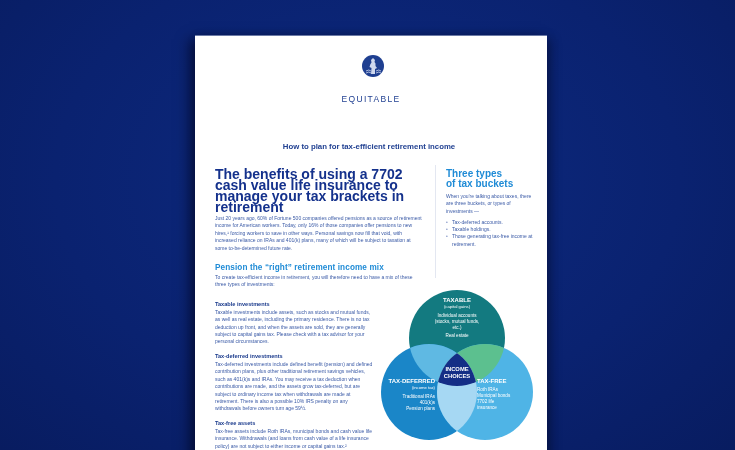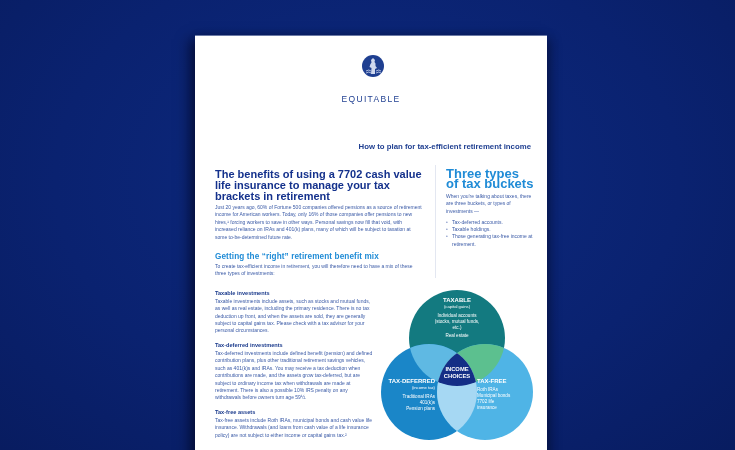--- a/index.html
+++ b/index.html
@@ -34,49 +34,49 @@
     margin-top: 10px;
   }
   .title {
     position: absolute; left: 0; right: 0; top: 80px;
     text-align: center;
     font-size: 21px; font-weight: bold;
     color: #14318c;
     letter-spacing: -0.2px;
   }
   .subtitle {
-    position: absolute; left: 0; right: 16px; top: 106px;
-    text-align: right;
+    position: absolute; left: 0; right: 4px; top: 106px;
+    text-align: center;
     font-size: 7.8px; font-weight: bold;
     color: #1f3f91;
   }
   .main-col {
     position: absolute; left: 20px; top: 133px; width: 208px;
   }
   .h2 {
-    font-size: 11px; font-weight: bold; color: #14318c; line-height: 11px;
+    font-size: 14px; font-weight: bold; color: #14318c; line-height: 11px;
   }
   .body-text {
     font-size: 5px; line-height: 7.4px; color: #3a5aa6; margin-top: 2px;
   }
   .h3-accent {
     font-size: 8.2px; color: #1f8bd6; margin-top: 11px; font-weight: bold; letter-spacing: 0.1px;
   }
   .h4 {
     font-size: 5.6px; font-weight: bold; color: #1a3a8c; margin-top: 12px;
   }
   .h4.tight { margin-top: 7px; }
   .body-narrow { width: 160px; }
   .sidebar {
     position: absolute; left: 240px; top: 129px; width: 100px;
     border-left: 1px solid #e3e7f1;
     padding-left: 10px; height: 113px;
   }
   .side-h {
-    font-size: 13px; color: #1f8bd6; line-height: 10px; font-weight: bold; padding-top: 4px;
+    font-size: 10px; color: #1f8bd6; line-height: 10px; font-weight: bold; padding-top: 4px;
   }
   .side-text {
     font-size: 5px; line-height: 7.3px; color: #3a5aa6; margin-top: 4px;
   }
   .side-list { list-style: none; margin-top: 4px; }
   .side-list li {
     font-size: 5px; line-height: 7.3px; color: #3a5aa6;
     padding-left: 6px; position: relative;
   }
   .side-list li::before {
@@ -111,21 +111,21 @@
     <path d="M4 16 Q7 14 9 16 M4 18 Q7 16 9 18 M14 16 Q17 14 19 16 M14 18 Q17 16 19 18" stroke="#cfd8ee" stroke-width="0.8" fill="none"></path>
   </svg>
   <div class="brand">EQUITABLE</div>
 
   <div class="subtitle">How to plan for tax-efficient retirement income</div>
 
   <div class="main-col">
     <div class="h2">The benefits of using a 7702 cash value life insurance to manage your tax brackets in retirement</div>
     <div class="body-text">Just 20 years ago, 60% of Fortune 500 companies offered pensions as a source of retirement income for American workers. Today, only 16% of those companies offer pensions to new hires,¹ forcing workers to save in other ways. Personal savings now fill that void, with increased reliance on IRAs and 401(k) plans, many of which will be subject to taxation at some to-be-determined future rate.</div>
 
-    <div class="h3-accent">Getting the “right” retirement benefit mix</div>
+    <div class="h3-accent">Pension the “right” retirement income mix</div>
     <div class="body-text">To create tax-efficient income in retirement, you will therefore need to have a mix of these three types of investments:</div>
 
     <div class="h4">Taxable investments</div>
     <div class="body-text body-narrow">Taxable investments include assets, such as stocks and mutual funds, as well as real estate, including the primary residence. There is no tax deduction up front, and when the assets are sold, they are generally subject to capital gains tax. Please check with a tax advisor for your personal circumstances.</div>
 
     <div class="h4 tight">Tax-deferred investments</div>
     <div class="body-text body-narrow">Tax-deferred investments include defined benefit (pension) and defined contribution plans, plus other traditional retirement savings vehicles, such as 401(k)s and IRAs. You may receive a tax deduction when contributions are made, and the assets grow tax-deferred, but are subject to ordinary income tax when withdrawals are made at retirement. There is also a possible 10% IRS penalty on any withdrawals before owners turn age 59½.</div>
 
     <div class="h4 tight">Tax-free assets</div>
     <div class="body-text body-narrow">Tax-free assets include Roth IRAs, municipal bonds and cash value life insurance. Withdrawals (and loans from cash value of a life insurance policy) are not subject to either income or capital gains tax.²</div>

